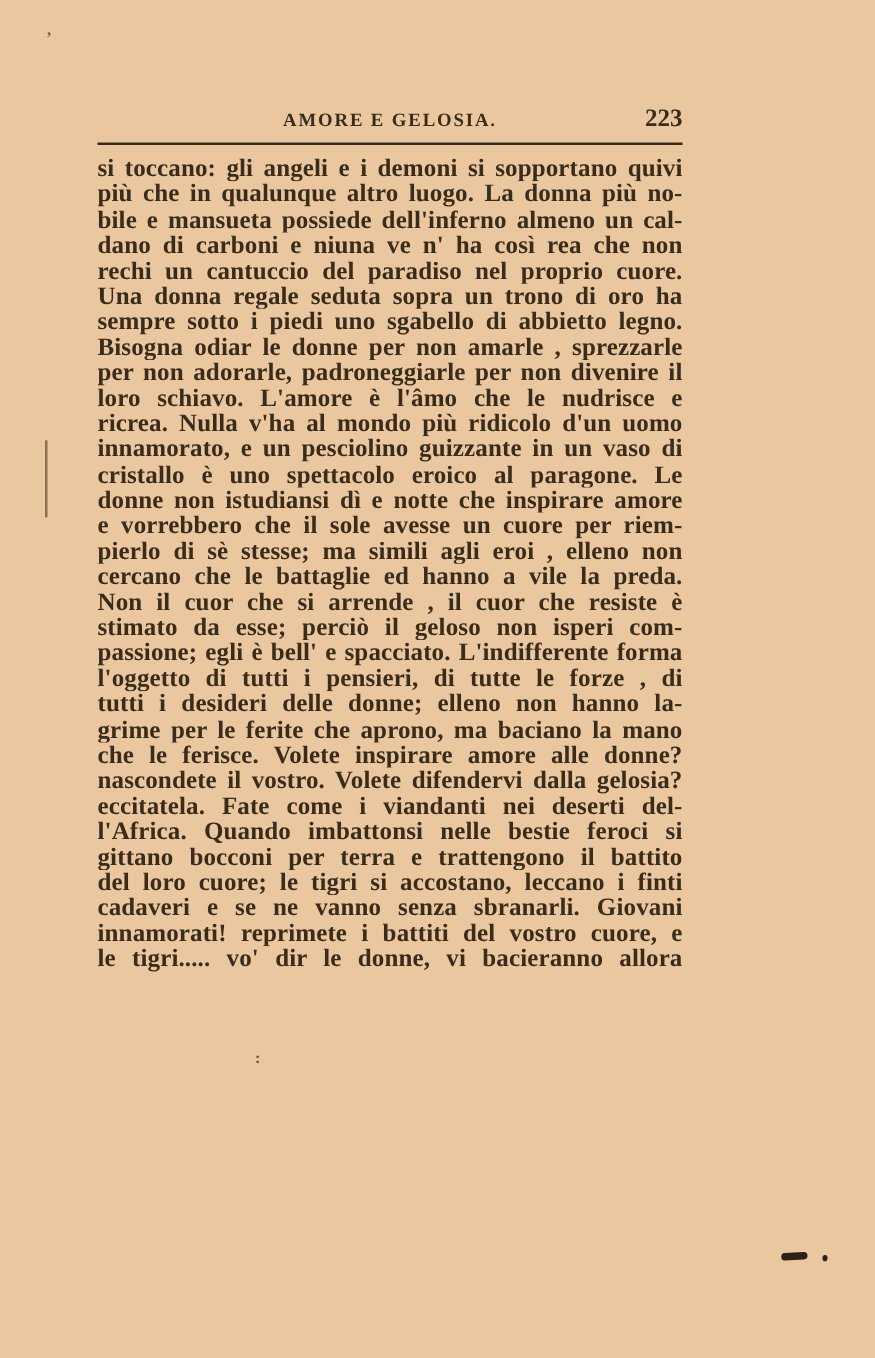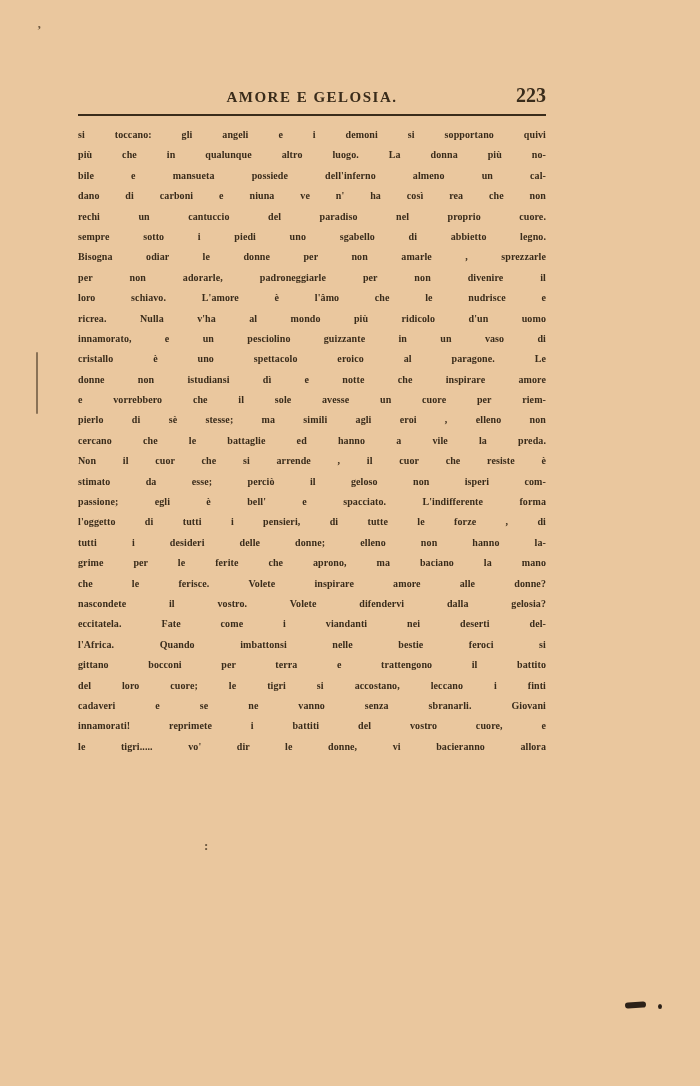--- a/index.html
+++ b/index.html
@@ -34,21 +34,21 @@
     font-weight:700;
   }
   .header-rule{
     margin-top:7px;
     border:none;
     border-top:2px solid var(--ink,#3a2c1b);
     width:100%;
   }
   .body-text{
     margin-top:9px;
-    font-size:10px;
+    font-size:20px;
     font-weight:700;
     line-height:20.4px;
     letter-spacing:0.1px;
   }
   .body-text .line{
     text-align:justify;
     text-align-last:justify;
     white-space:normal;
     height:20.4px;
     overflow:hidden;
@@ -104,20 +104,21 @@
       <span class="running-title">AMORE E GELOSIA.</span>
       <span class="page-number">223</span>
     </div>
     <hr class="header-rule">
     <div class="body-text">
         <div class="line">si toccano: gli angeli e i demoni si sopportano quivi</div>
         <div class="line">più che in qualunque altro luogo. La donna più no-</div>
         <div class="line">bile e mansueta possiede dell'inferno almeno un cal-</div>
         <div class="line">dano di carboni e niuna ve n' ha così rea che non</div>
         <div class="line">rechi un cantuccio del paradiso nel proprio cuore.</div>
+        <div class="line">Una donna regale seduta sopra un trono di oro ha</div>
         <div class="line">sempre sotto i piedi uno sgabello di abbietto legno.</div>
         <div class="line">Bisogna odiar le donne per non amarle , sprezzarle</div>
         <div class="line">per non adorarle, padroneggiarle per non divenire il</div>
         <div class="line">loro schiavo. L'amore è l'âmo che le nudrisce e</div>
         <div class="line">ricrea. Nulla v'ha al mondo più ridicolo d'un uomo</div>
         <div class="line">innamorato, e un pesciolino guizzante in un vaso di</div>
         <div class="line">cristallo è uno spettacolo eroico al paragone. Le</div>
         <div class="line">donne non istudiansi dì e notte che inspirare amore</div>
         <div class="line">e vorrebbero che il sole avesse un cuore per riem-</div>
         <div class="line">pierlo di sè stesse; ma simili agli eroi , elleno non</div>

